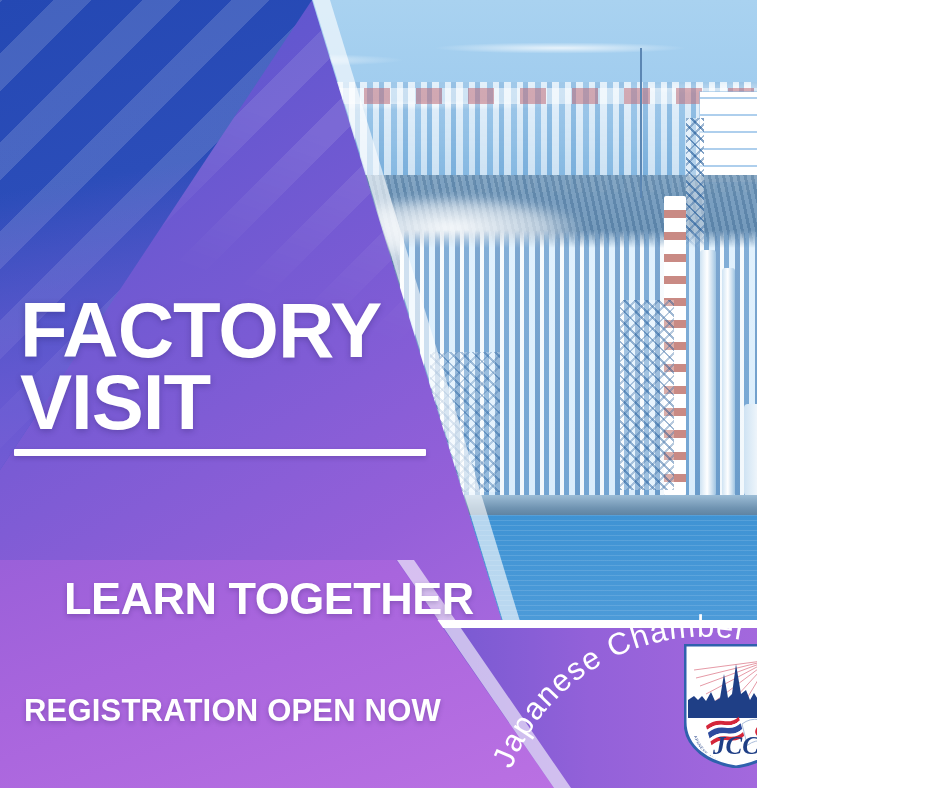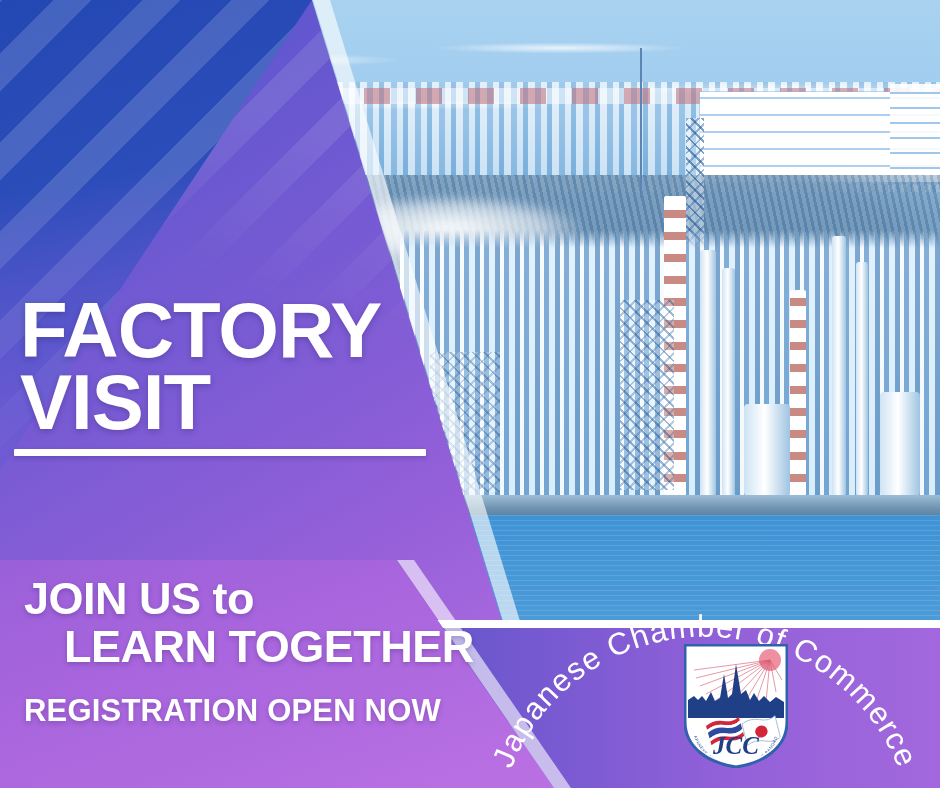--- a/index.html
+++ b/index.html
@@ -1,21 +1,21 @@
 <!DOCTYPE html>
 <html><head>
 <meta charset="utf-8">
 <title>Factory Visit Poster</title>
 <style>
   html,body{margin:0;padding:0;background:#ffffff;}
   body{font-family:"Liberation Sans","DejaVu Sans",sans-serif;}
 
   .poster{
     position:relative;
-    width:940px;height:788px;
+    width:757px;height:788px;
     overflow:hidden;
     background:#8b5cf6;
   }
 
   
   .photo{
     position:absolute; inset:0;
     background:
       
       radial-gradient(ellipse 220px 10px at 250px 60px, rgba(255,255,255,.85), rgba(255,255,255,0) 70%),
@@ -263,21 +263,20 @@
   <div class="edge-stripe2"></div>
 
   <div class="headline">
     <span>FACTORY</span>
     <span class="l2">VISIT</span>
   </div>
 
   <div class="rule"></div>
 
   <div class="subhead">
-    <span>JOIN US to</span>
     <span class="s2">LEARN TOGETHER</span>
   </div>
 
   <div class="cta">REGISTRATION OPEN NOW</div>
 
   <svg class="arc" viewBox="0 0 430 248">
     <defs>
       <path id="arcpath" d="M 18,238 A 208,208 0 0 1 412,238" fill="none"></path>
     </defs>
     <text>

